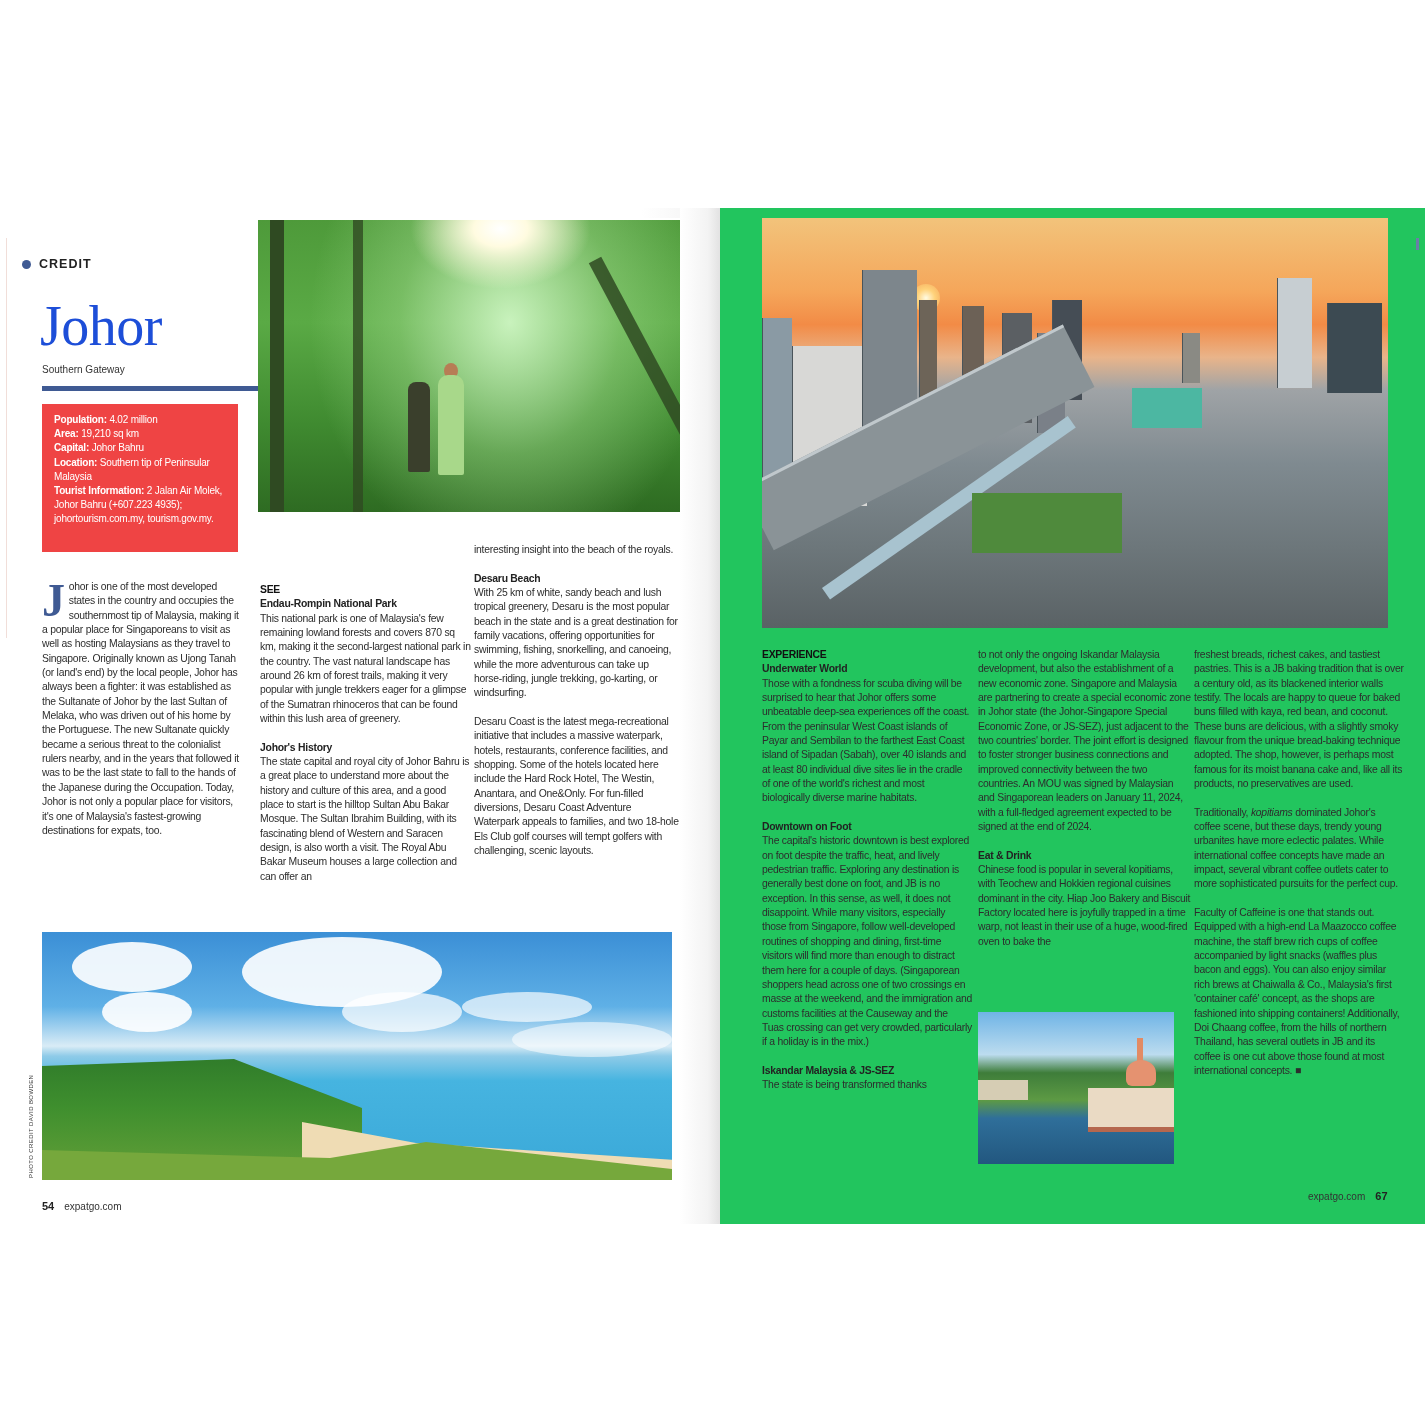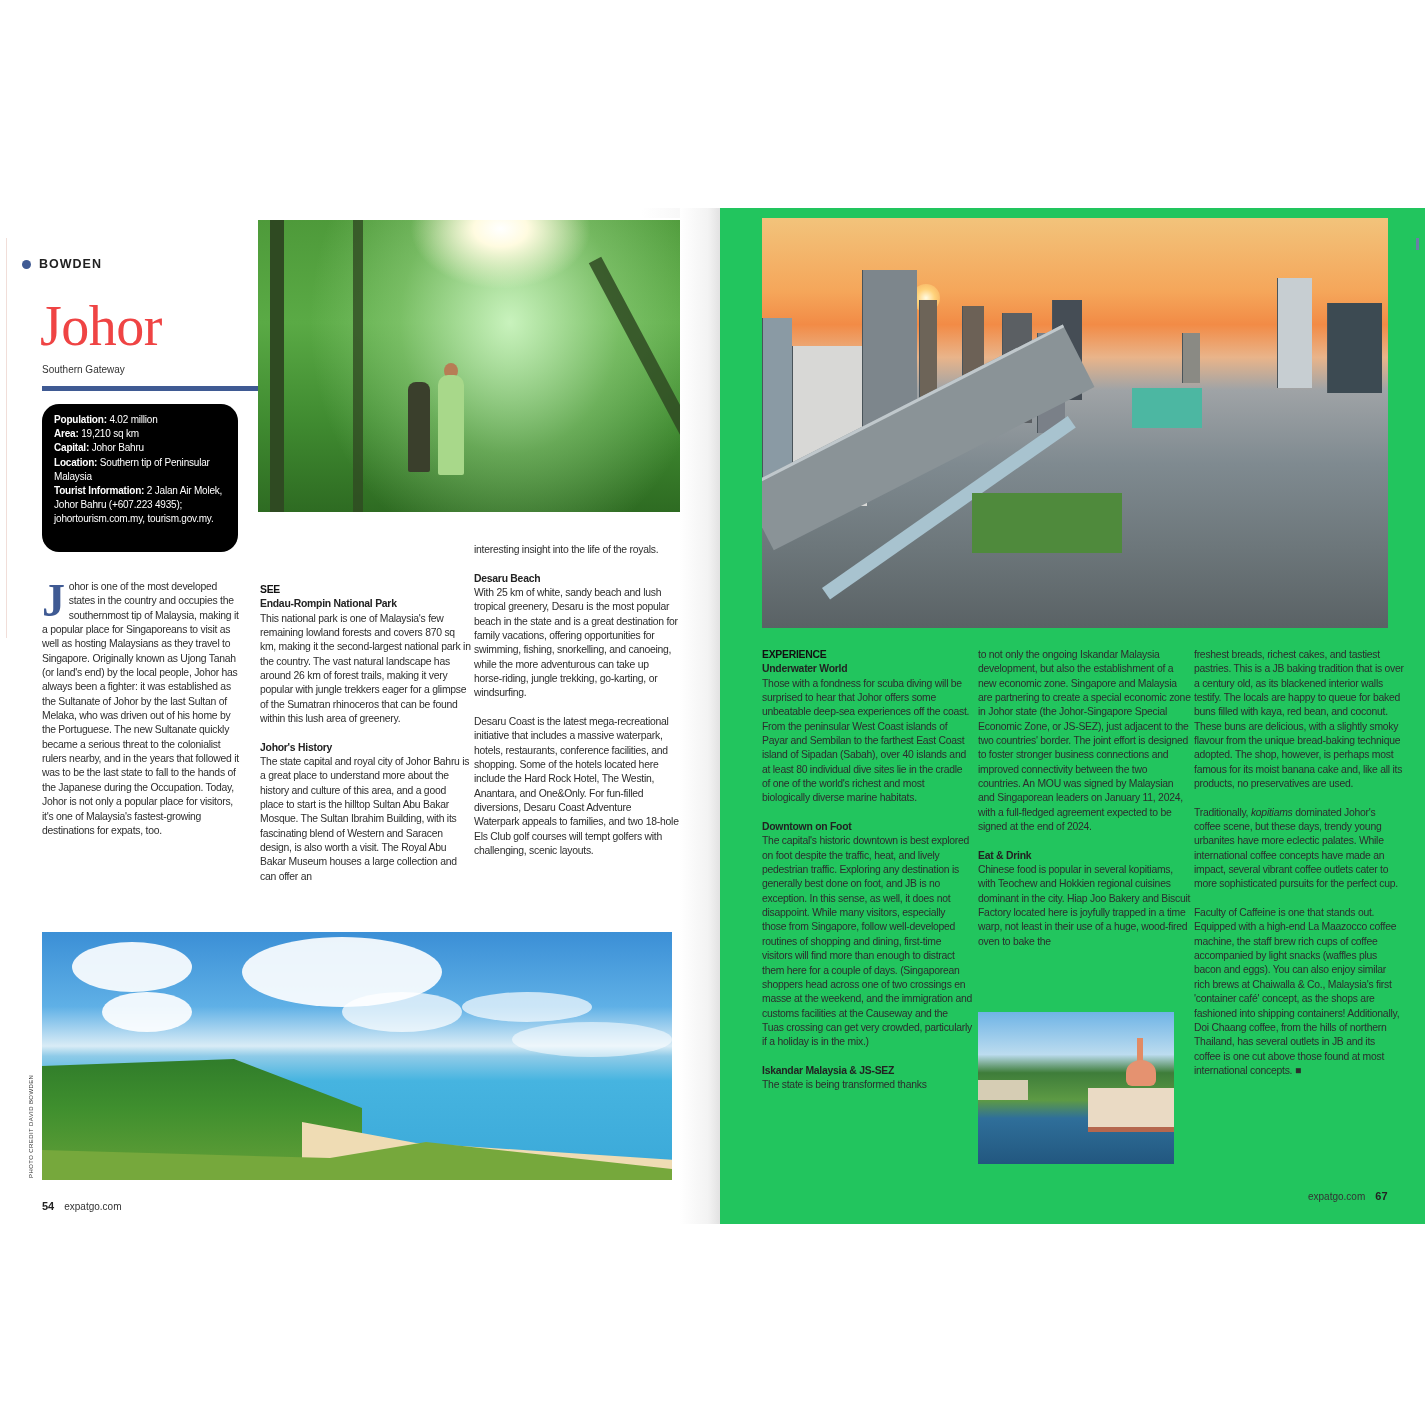--- a/index.html
+++ b/index.html
@@ -12,26 +12,26 @@
   .gutter { position: absolute; left: 680px; top: 0; width: 80px; height: 1016px;
             background: linear-gradient(to right, #ffffff 0%, #f3f3f3 35%, #e2e2e2 50%, #ececec 62%, #fafafa 100%); }
   .topshade { position: absolute; left: 0; top: 0; width: 1425px; height: 10px;
               background: linear-gradient(to right, #fff 0%, #fff 45%, #ececec 52%, #f6f6f6 60%, #fff 70%); }
   .left-edge { position: absolute; left: 6px; top: 20px; width: 1px; height: 400px; background: #e8c8c0; opacity: .6; }
 
   .section-label { position: absolute; left: 22px; top: 39px; display: flex; align-items: center; gap: 8px; }
   .dot { width: 9px; height: 9px; border-radius: 50%; background: #3f5a93; }
   .section-label span.txt { font-weight: bold; font-size: 12.5px; letter-spacing: 1px; color: #222; }
 
-  .title { position: absolute; left: 40px; top: 80px; font-family: "Liberation Serif", serif; font-size: 56px; color: #ef4444; letter-spacing: -0.5px; line-height: 1; }
+  .title { position: absolute; left: 40px; top: 80px; font-family: "Liberation Serif", serif; font-size: 56px; color: #1d4ed8; letter-spacing: -0.5px; line-height: 1; }
   .subtitle { position: absolute; left: 42px; top: 146px; font-size: 10px; color: #333; }
   .title-rule { position: absolute; left: 42px; top: 168px; width: 218px; height: 5px; background: #3f5a93; }
 
-  .factbox { position: absolute; left: 42px; top: 186px; width: 196px; height: 148px; background: #000000; padding: 9px 9px 0 12px;
-             color: #ffffff; font-size: 10px; line-height: 14.2px; letter-spacing: -0.2px; border-radius: 17px; }
+  .factbox { position: absolute; left: 42px; top: 186px; width: 196px; height: 148px; background: #ef4444; padding: 9px 9px 0 12px;
+             color: #ffffff; font-size: 10px; line-height: 14.2px; letter-spacing: -0.2px; }
   .factbox b { font-weight: bold; }
 
   .body { font-size: 10.4px; line-height: 14.35px; color: #2d2d2d; letter-spacing: -0.25px; }
   .body p { margin-bottom: 14.3px; }
   .body .h { font-weight: bold; color: #222; }
   .body .cap { font-weight: bold; color: #111; }
 
   .intro { position: absolute; left: 42px; top: 362px; width: 200px; }
   .dropcap { float: left; font-family: "Liberation Serif", serif; font-size: 46px; line-height: 38px; color: #3f5a93; font-weight: bold; margin: 2px 4px 0 0; }
 
@@ -87,21 +87,21 @@
 <body>
 
 <div class="spread">
   <div class="topshade"></div>
 
   <div class="page-left">
     <div class="left-edge"></div>
 
     <div class="section-label">
       <span class="dot"></span>
-      <span class="txt">BOWDEN</span>
+      <span class="txt">CREDIT</span>
     </div>
 
     <div class="title">Johor</div>
     <div class="subtitle">Southern Gateway</div>
     <div class="title-rule"></div>
 
     <div class="factbox">
       <div><b>Population:</b> <span>4.02 million</span></div>
       <div><b>Area:</b> <span>19,210 sq km</span></div>
       <div><b>Capital:</b> <span>Johor Bahru</span></div>
@@ -125,21 +125,21 @@
 
     <div class="col-see body">
       <div class="cap">SEE</div>
       <div class="h">Endau-Rompin National Park</div>
       <p>This national park is one of Malaysia's few remaining lowland forests and covers 870 sq km, making it the second-largest national park in the country. The vast natural landscape has around 26 km of forest trails, making it very popular with jungle trekkers eager for a glimpse of the Sumatran rhinoceros that can be found within this lush area of greenery.</p>
       <div class="h">Johor's History</div>
       <p>The state capital and royal city of Johor Bahru is a great place to understand more about the history and culture of this area, and a good place to start is the hilltop Sultan Abu Bakar Mosque. The Sultan Ibrahim Building, with its fascinating blend of Western and Saracen design, is also worth a visit. The Royal Abu Bakar Museum houses a large collection and can offer an</p>
     </div>
 
     <div class="col-desaru body">
-      <p>interesting insight into the life of the royals.</p>
+      <p>interesting insight into the beach of the royals.</p>
       <div class="h">Desaru Beach</div>
       <p>With 25 km of white, sandy beach and lush tropical greenery, Desaru is the most popular beach in the state and is a great destination for family vacations, offering opportunities for swimming, fishing, snorkelling, and canoeing, while the more adventurous can take up horse-riding, jungle trekking, go-karting, or windsurfing.</p>
       <p>Desaru Coast is the latest mega-recreational initiative that includes a massive waterpark, hotels, restaurants, conference facilities, and shopping. Some of the hotels located here include the Hard Rock Hotel, The Westin, Anantara, and One&amp;Only. For fun-filled diversions, Desaru Coast Adventure Waterpark appeals to families, and two 18-hole Els Club golf courses will tempt golfers with challenging, scenic layouts.</p>
     </div>
 
     <div class="img-beach">
       <div class="cloud" style="left:30px;top:10px;width:120px;height:50px;"></div>
       <div class="cloud" style="left:60px;top:60px;width:90px;height:40px;"></div>
       <div class="cloud" style="left:200px;top:5px;width:200px;height:70px;"></div>
       <div class="cloud" style="left:300px;top:60px;width:120px;height:40px;opacity:.8;"></div>

